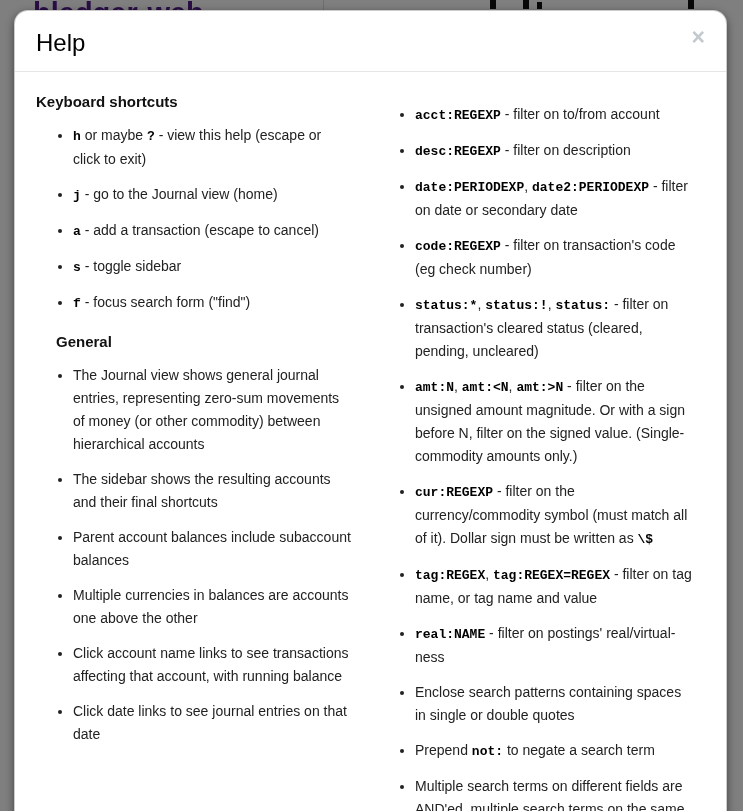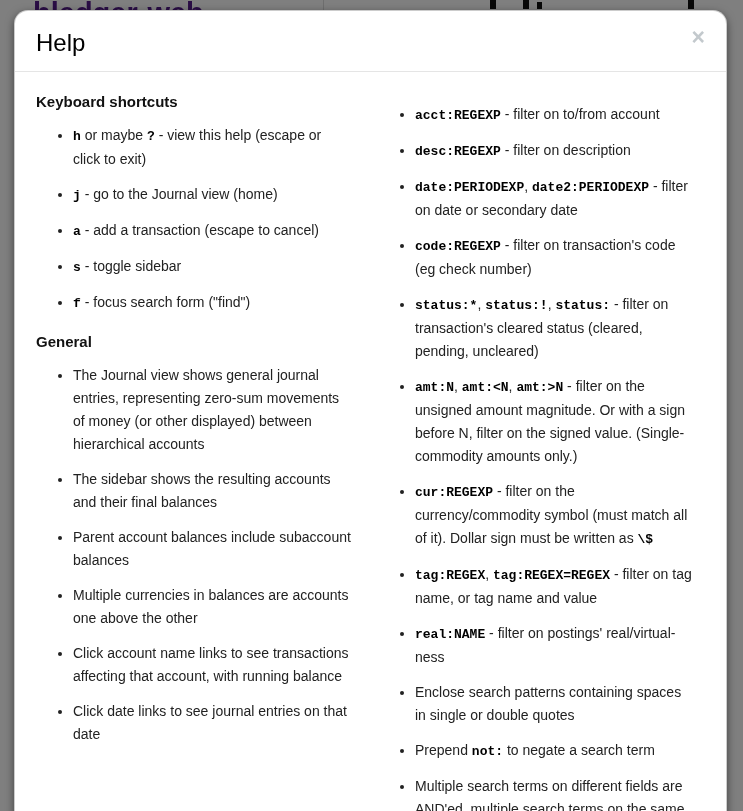--- a/index.html
+++ b/index.html
@@ -107,20 +107,21 @@
   }
   .help-section .section-heading {
     font-size: 15px;
     font-weight: bold;
     line-height: 21px;
     color: #111111;
     margin: 0;
   }
   .help-section + .help-section .section-heading {
     margin-top: 16px;
+    margin-left: 20px;
   }
   .help-section ul {
     margin: 12px 0 14px 0;
     padding-left: 25px;
   }
   .help-section li {
     margin: 12px;
     padding: 0;
   }
   .help-section code {
@@ -158,22 +159,22 @@
             <li><code>h</code> or maybe <code>?</code> - view this help (escape or click to exit)</li>
             <li><code>j</code> - go to the Journal view (home)</li>
             <li><code>a</code> - add a transaction (escape to cancel)</li>
             <li><code>s</code> - toggle sidebar</li>
             <li><code>f</code> - focus search form ("find")</li>
           </ul>
         </div>
         <div class="help-section">
           <div class="section-heading">General</div>
           <ul>
-            <li>The Journal view shows general journal entries, representing zero-sum movements of money (or other displayed) between hierarchical accounts</li>
-            <li>The sidebar shows the resulting accounts and their final balances</li>
+            <li>The Journal view shows general journal entries, representing zero-sum movements of money (or other commodity) between hierarchical accounts</li>
+            <li>The sidebar shows the resulting accounts and their final shortcuts</li>
             <li>Parent account balances include subaccount balances</li>
             <li>Multiple currencies in balances are accounts one above the other</li>
             <li>Click account name links to see transactions affecting that account, with running balance</li>
             <li>Click date links to see journal entries on that date</li>
           </ul>
         </div>
       </div>
     <div class="help-col">
         <div class="help-section">
           <ul>

